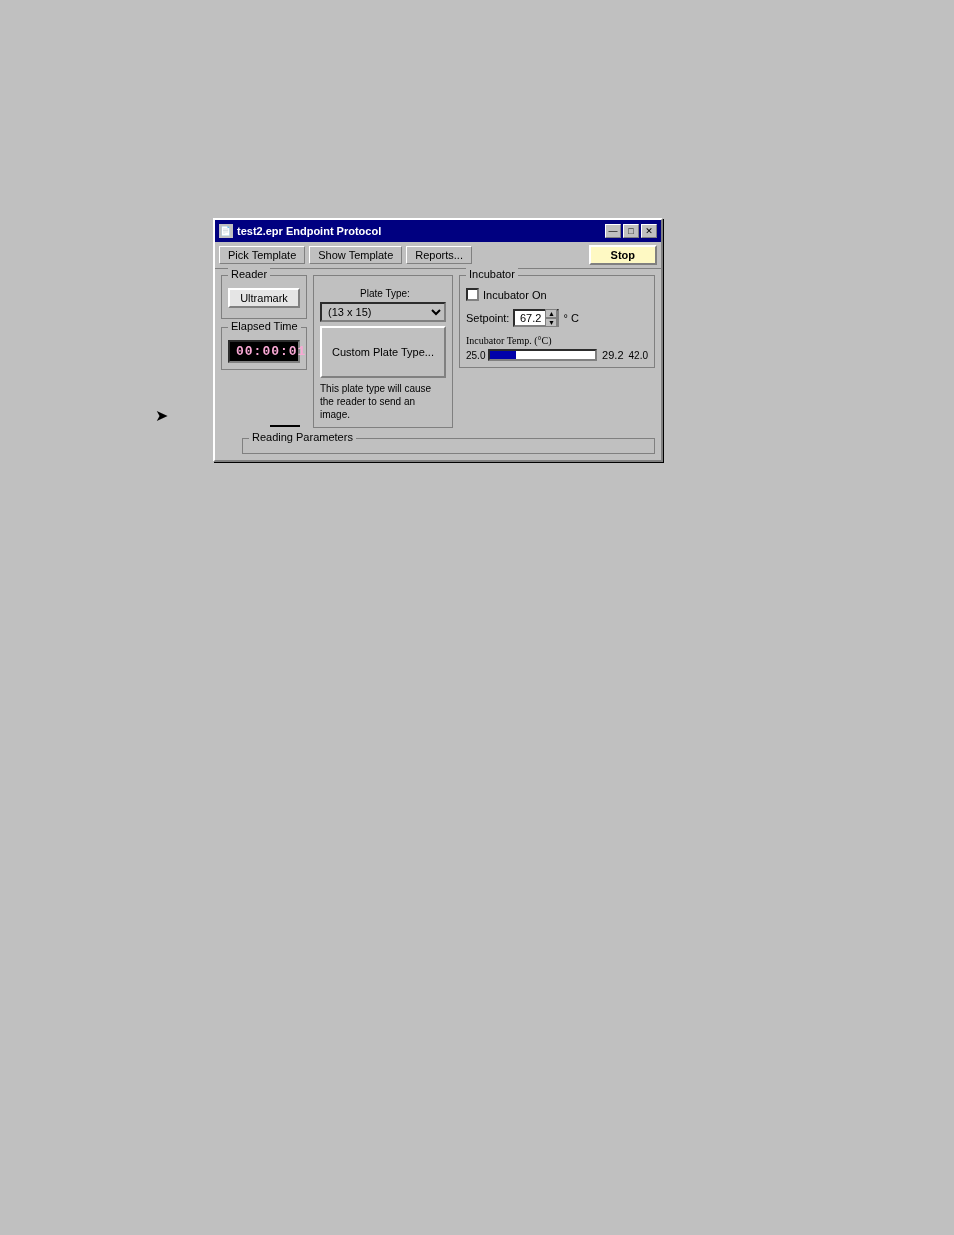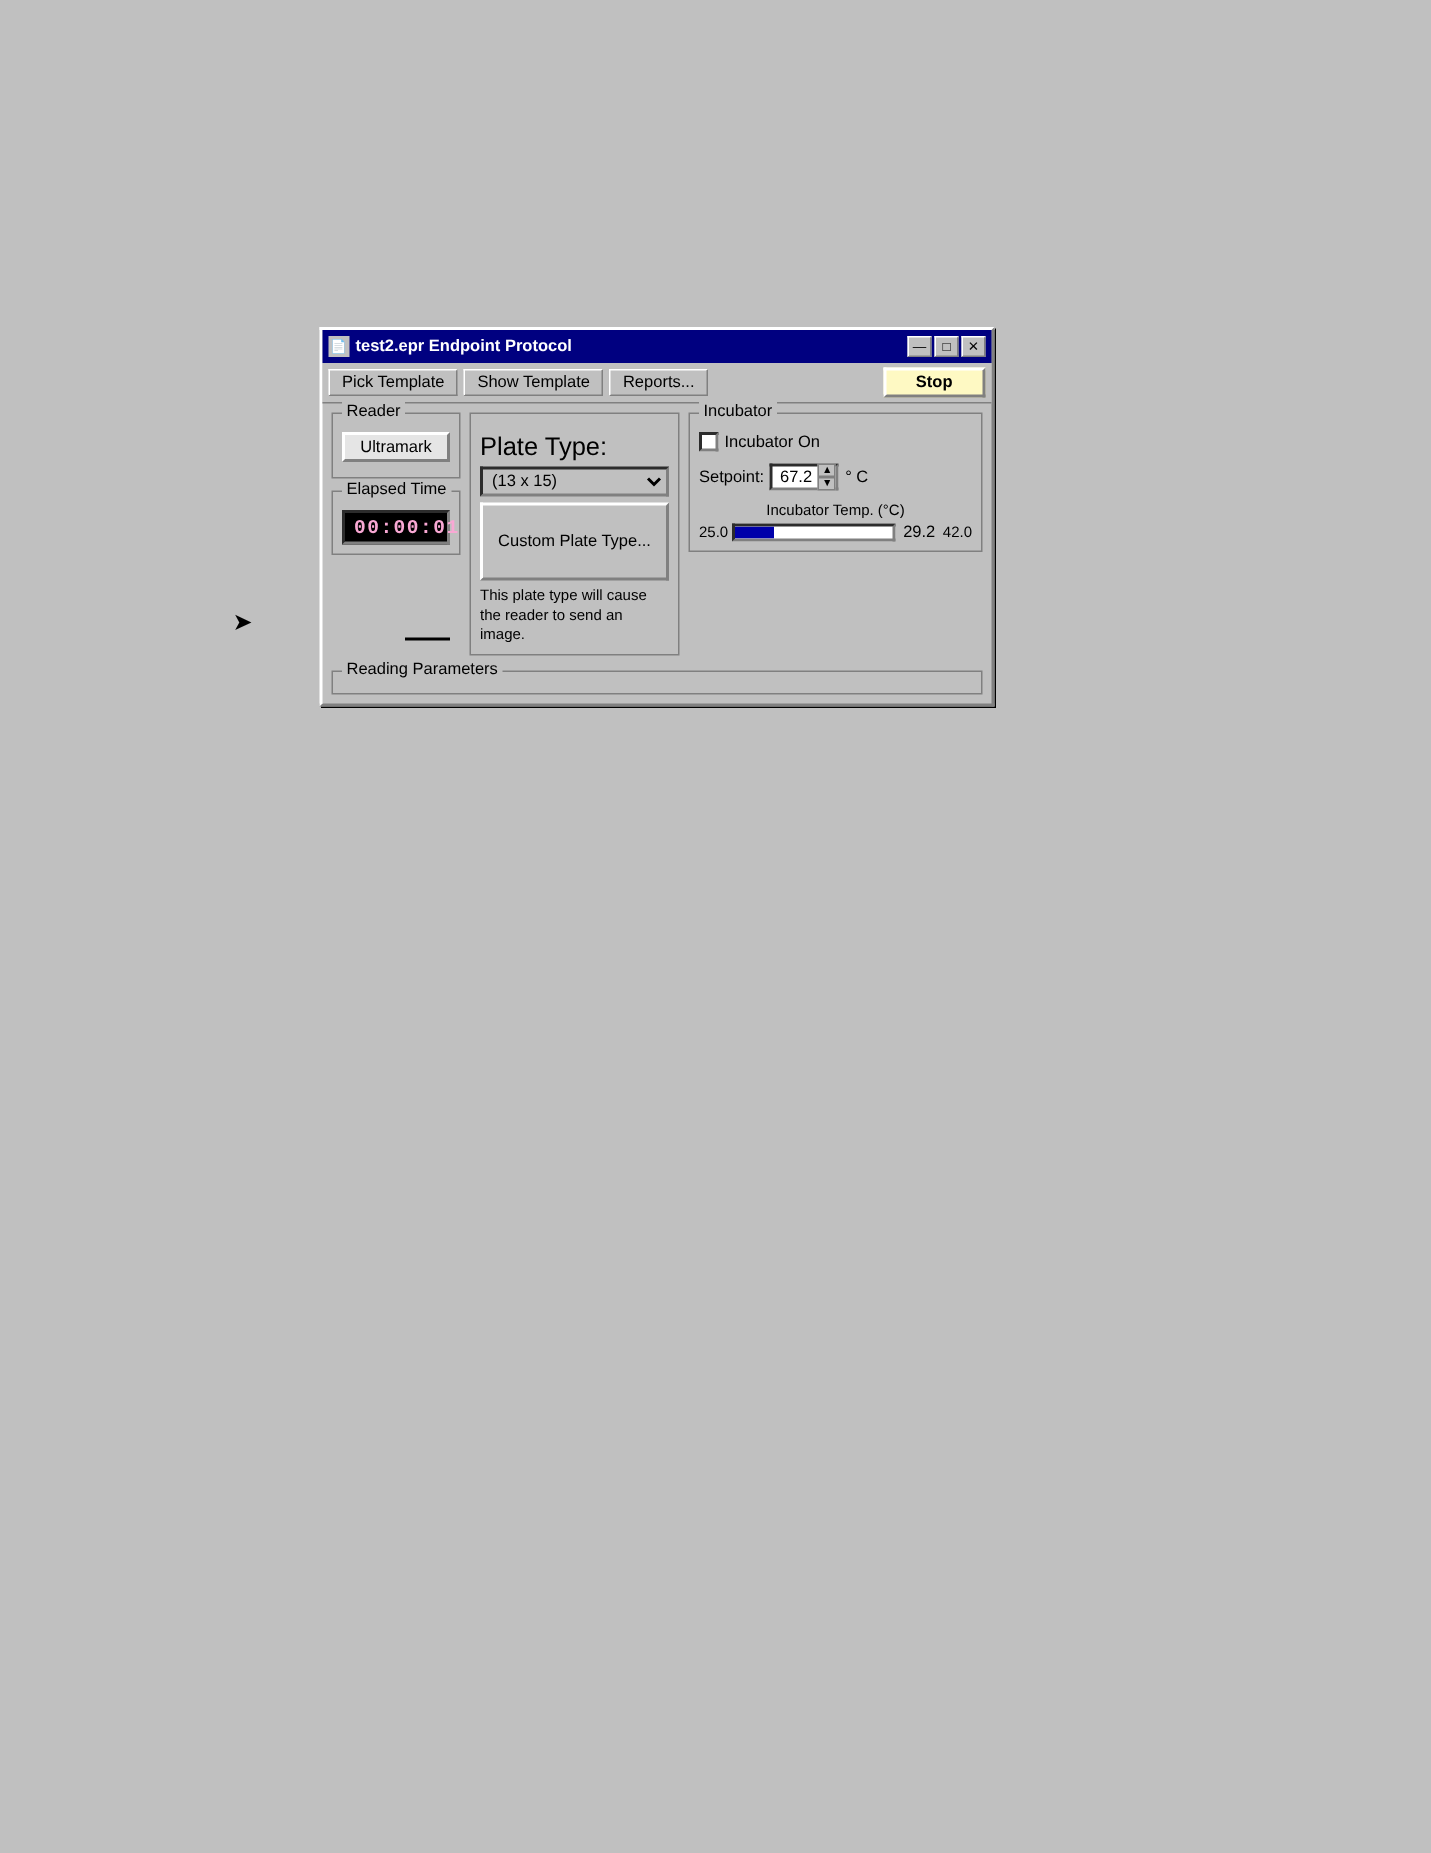--- a/index.html
+++ b/index.html
@@ -169,22 +169,23 @@
       font-family: 'Courier New', monospace;
       font-size: 13px;
       font-weight: bold;
       padding: 2px 6px;
       text-align: center;
       border: 2px inset #808080;
       letter-spacing: 1px;
     }
 
     .plate-type-label {
-      font-size: 17px;
+      font-size: 10px;
       margin-bottom: 3px;
+      margin-left: 40px;
     }
 
     .select-wrapper {
       display: flex;
       align-items: center;
       margin-bottom: 4px;
     }
 
     .plate-select {
       flex: 1;
@@ -282,21 +283,21 @@
       font-size: 11px;
     }
 
     .temp-section {
       margin-top: 4px;
     }
 
     .temp-label-row {
       font-size: 10px;
       margin-bottom: 3px;
-      text-align: center;
+      font-family: Liberation Serif, serif;
     }
 
     .temp-slider-row {
       display: flex;
       align-items: center;
       gap: 3px;
     }
 
     .temp-min {
       font-size: 10px;
@@ -327,20 +328,21 @@
       font-size: 11px;
       background: #c0c0c0;
       padding: 0 2px;
     }
 
     .reading-params-group {
       border: 1px solid #808080;
       position: relative;
       padding: 10px 6px 4px 6px;
       margin-top: 4px;
+      margin-left: 21px;
     }
 
     .reading-params-label {
       position: absolute;
       top: -8px;
       left: 6px;
       background: #c0c0c0;
       padding: 0 3px;
       font-size: 11px;
     }

